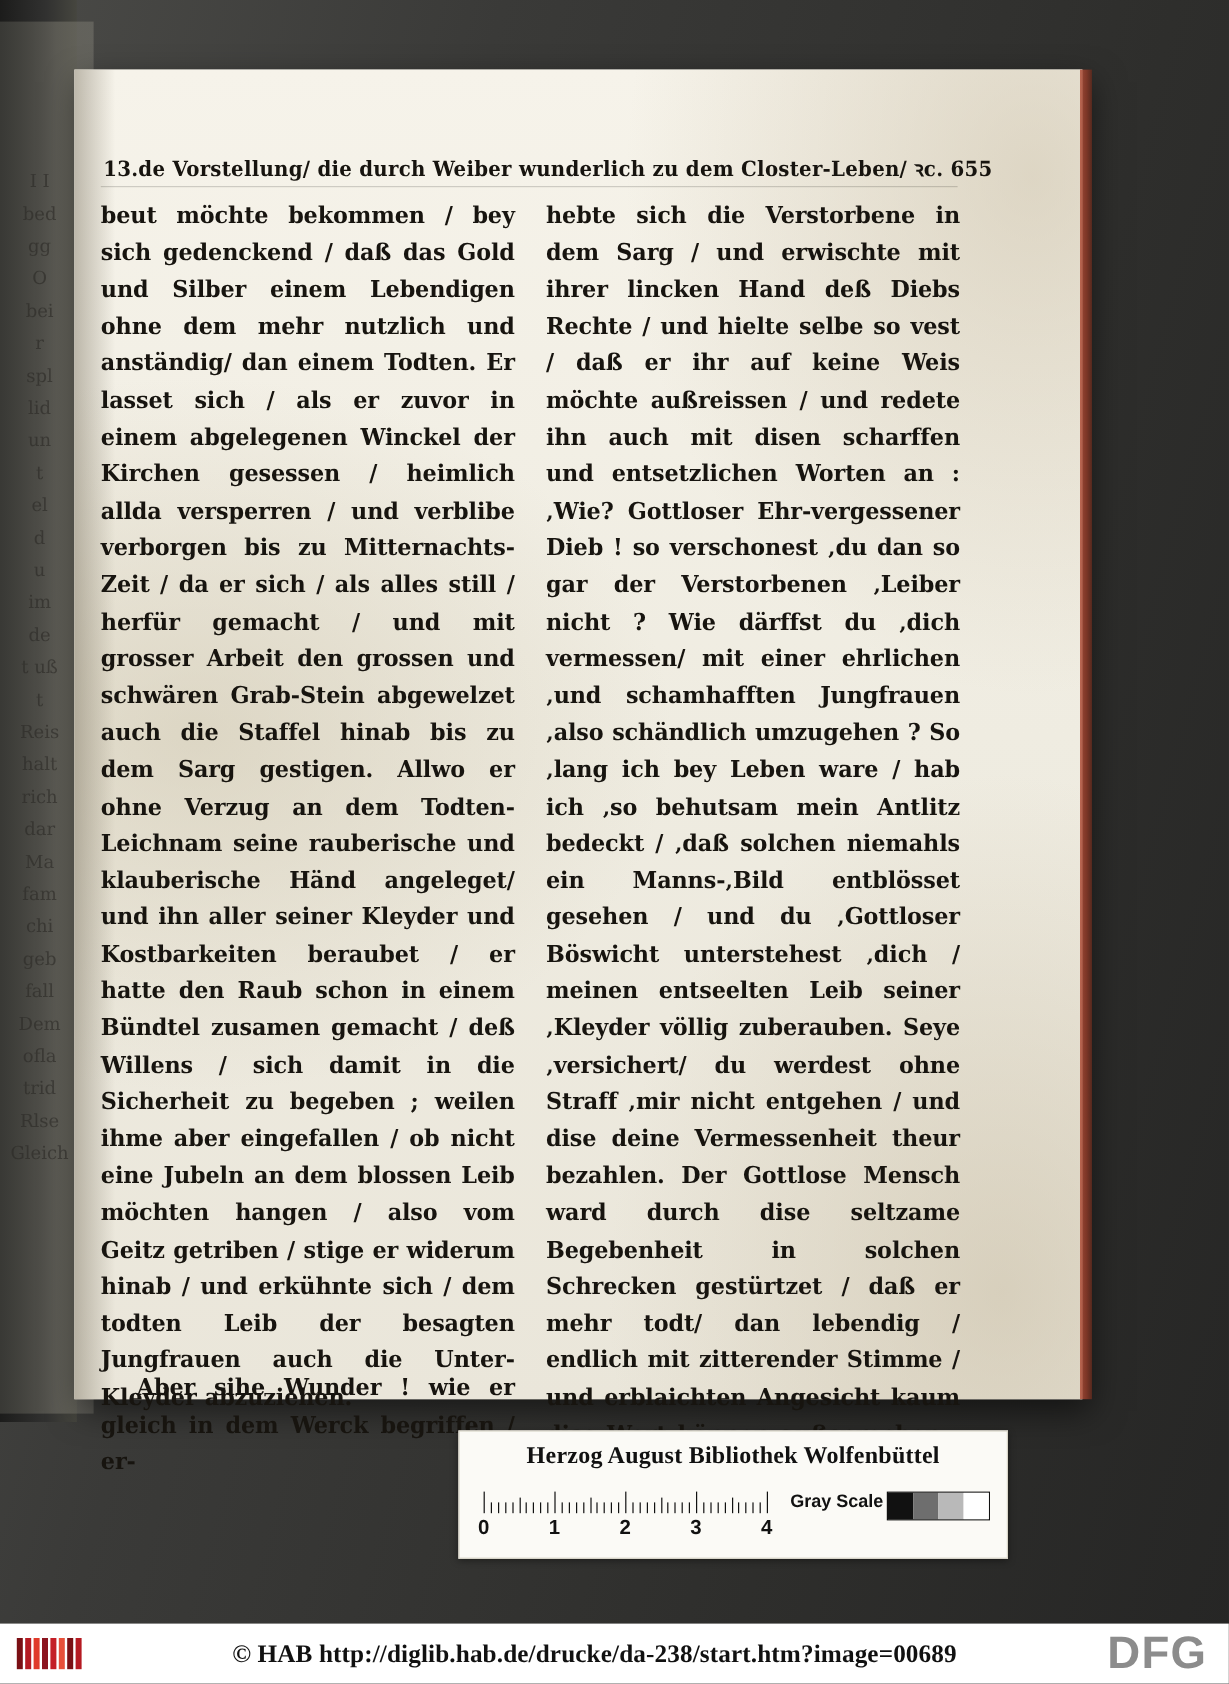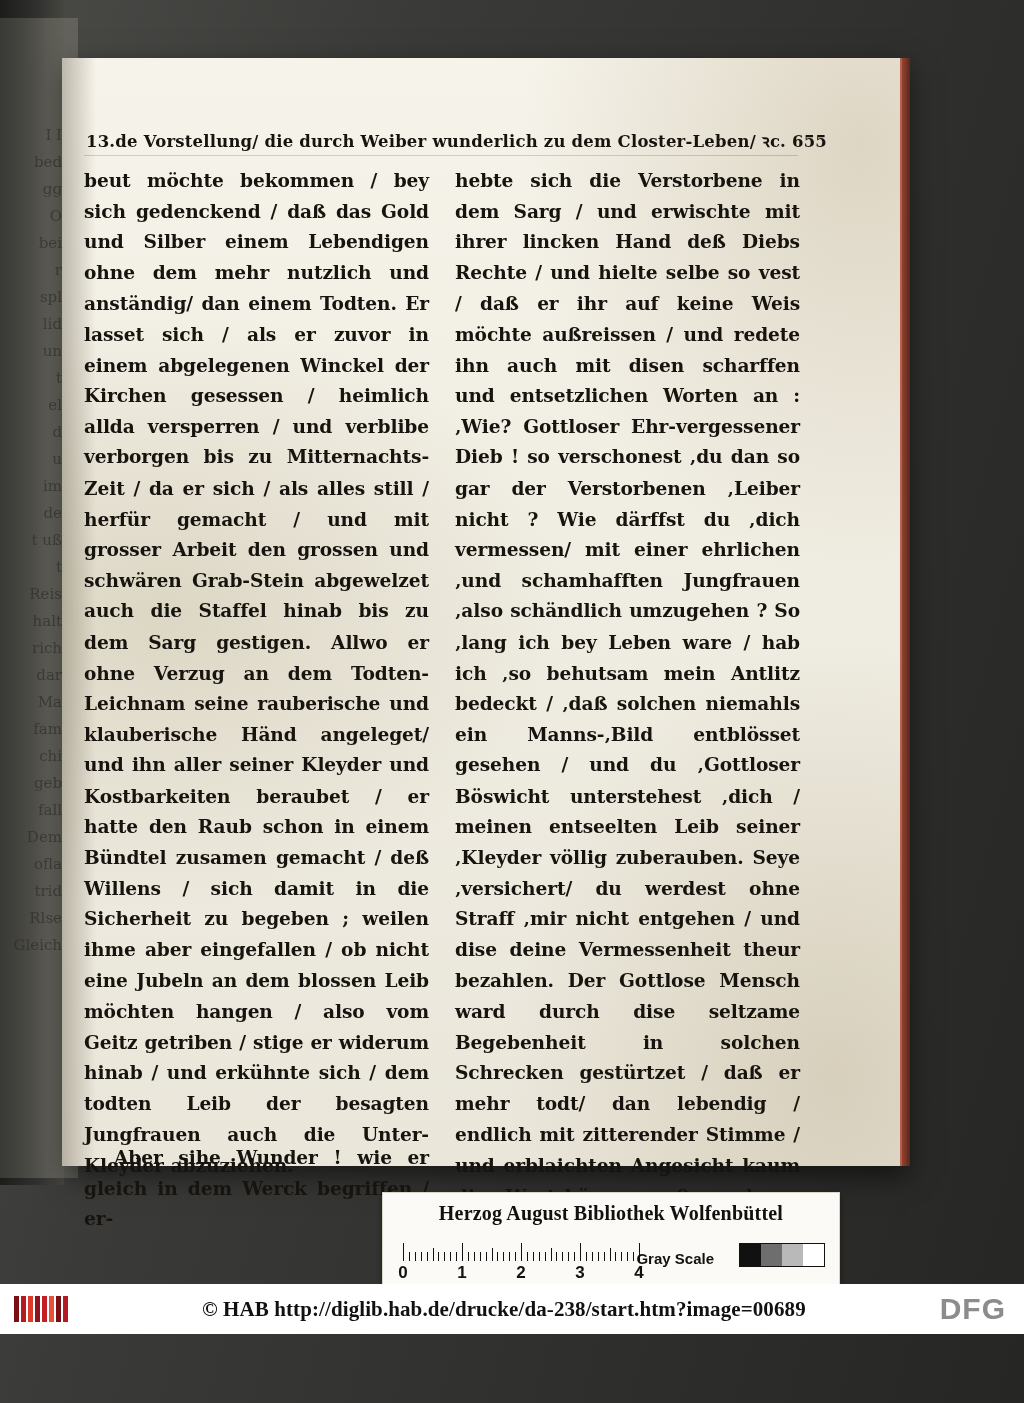--- a/index.html
+++ b/index.html
@@ -34,29 +34,29 @@
   
   .gutter-page {
     position: absolute;
     left: 0; top: 18px;
     width: 78px; height: 1160px;
     background: linear-gradient(90deg, rgba(60,60,56,0.9) 0%, rgba(120,118,108,0.55) 60%, rgba(150,148,136,0.35) 100%);
   }
   .gutter-text {
     position: absolute;
     left: 4px;
-    top: 104px;
+    top: 120px;
     width: 58px;
     color: rgba(40,38,34,0.55);
     font-size: 15px;
     line-height: 27px;
     font-family: "DejaVu Serif", serif;
     filter: blur(0.6px);
     white-space: pre-line;
-    text-align: right;
+    text-align: center;
   }
 
   
   #leaf {
     position: absolute;
     left: 62px;
     top: 58px;
     width: 840px;
     height: 1108px;
     background: #f2efe6;
@@ -201,40 +201,40 @@
     font-size: 17px;
     font-weight: 700;
     color: #111;
     transform: translateX(-50%);
   }
   .gray-wrap {
     position: absolute;
     right: 14px;
     top: 50px;
     display: flex;
-    align-items: flex-end;
-    gap: 25px;
+    align-items: flex-start;
+    gap: 3px;
   }
   .gray-label {
     font-family: "Liberation Sans", sans-serif;
     font-size: 15px;
     font-weight: 700;
     color: #111;
   }
   .gray-strip {
     display: flex;
     border: 1px solid #111;
   }
   .gray-strip div { width: 21px; height: 22px; }
 
   
   #footer {
     position: absolute;
     left: 0;
-    top: 1284px;
+    top: 1353px;
     width: 1024px;
     height: 50px;
     background: #ffffff;
     display: flex;
     align-items: center;
   }
   #color-bars {
     display: flex;
     margin-left: 14px;
     gap: 2px;
@@ -244,21 +244,21 @@
     flex: 1;
     text-align: center;
     font-family: "Liberation Serif", serif;
     font-size: 21px;
     font-weight: 700;
     color: #111;
     letter-spacing: 0.1px;
   }
   #dfg {
     font-family: "Liberation Sans", sans-serif;
-    font-size: 30px;
+    font-size: 38px;
     font-weight: 700;
     color: #8c8c8c;
     letter-spacing: 1px;
     margin-right: 18px;
   }
 </style>
 </head>
 <body>
 
 <div id="scan">

